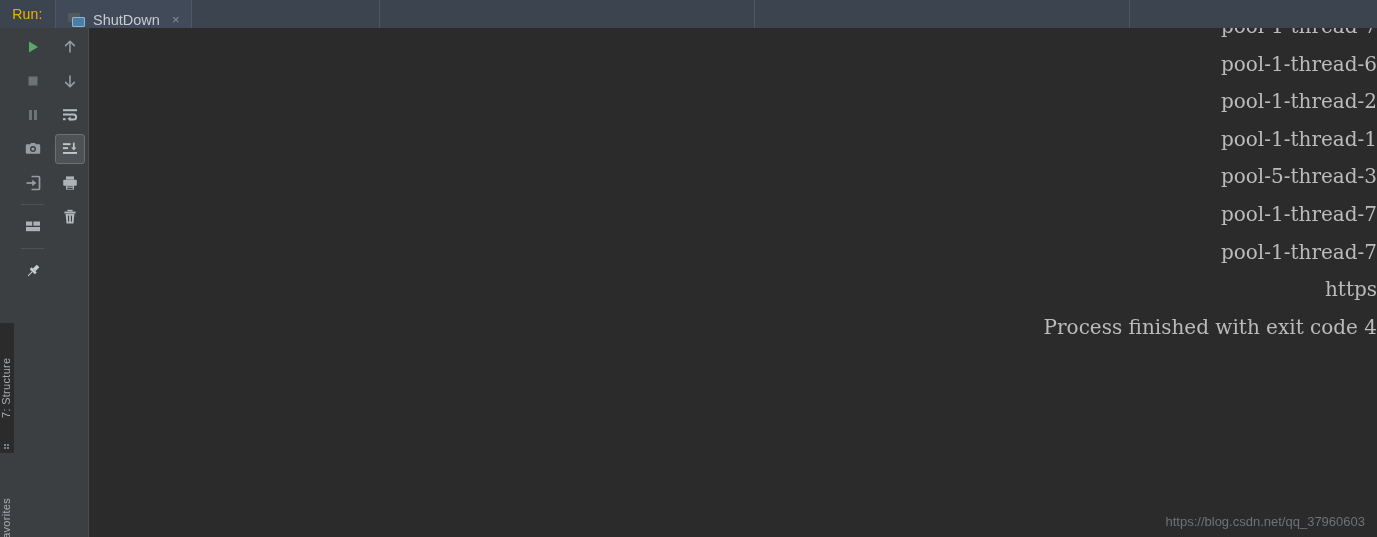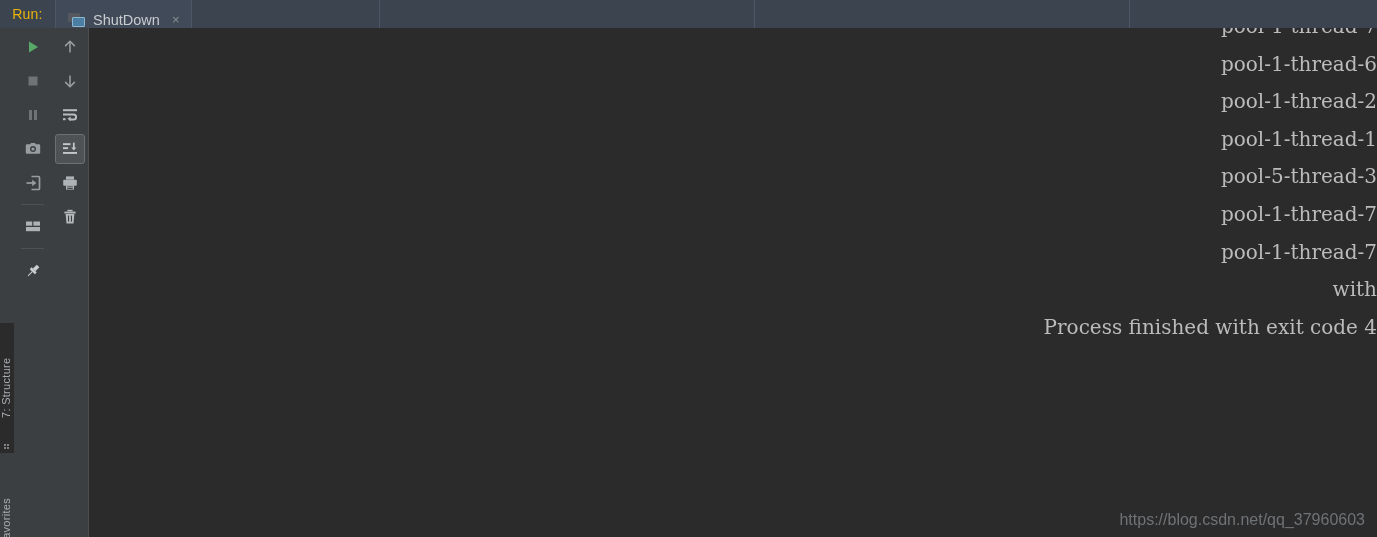--- a/index.html
+++ b/index.html
@@ -209,21 +209,21 @@
     letter-spacing: 0px;
     text-align: right;
   }
   .cline.blank { color: transparent; }
 
   .watermark {
     position: absolute;
     right: 12px;
     bottom: 8px;
     color: #6f7276;
-    font-size: 16px;
+    font-size: 13px;
     font-family: "Liberation Sans", sans-serif;
     white-space: nowrap;
   }
 </style>
 </head>
 <body>
 
 <div id="app">
 
   <div class="topbar">
@@ -401,21 +401,21 @@
 
   <div class="console">
     <div class="console-inner">
       <div class="cline">pool-1-thread-7</div>
       <div class="cline">pool-1-thread-6</div>
       <div class="cline">pool-1-thread-2</div>
       <div class="cline">pool-1-thread-1</div>
       <div class="cline">pool-5-thread-3</div>
       <div class="cline">pool-1-thread-7</div>
       <div class="cline">pool-1-thread-7</div>
-      <div class="cline">with</div>
+      <div class="cline">https</div>
       <div class="cline blank"></div>
       <div class="cline">Process finished with exit code 4</div>
     </div>
 
     <div class="watermark">https://blog.csdn.net/qq_37960603</div>
   </div>
 
 </div>
 
 </body></html>

